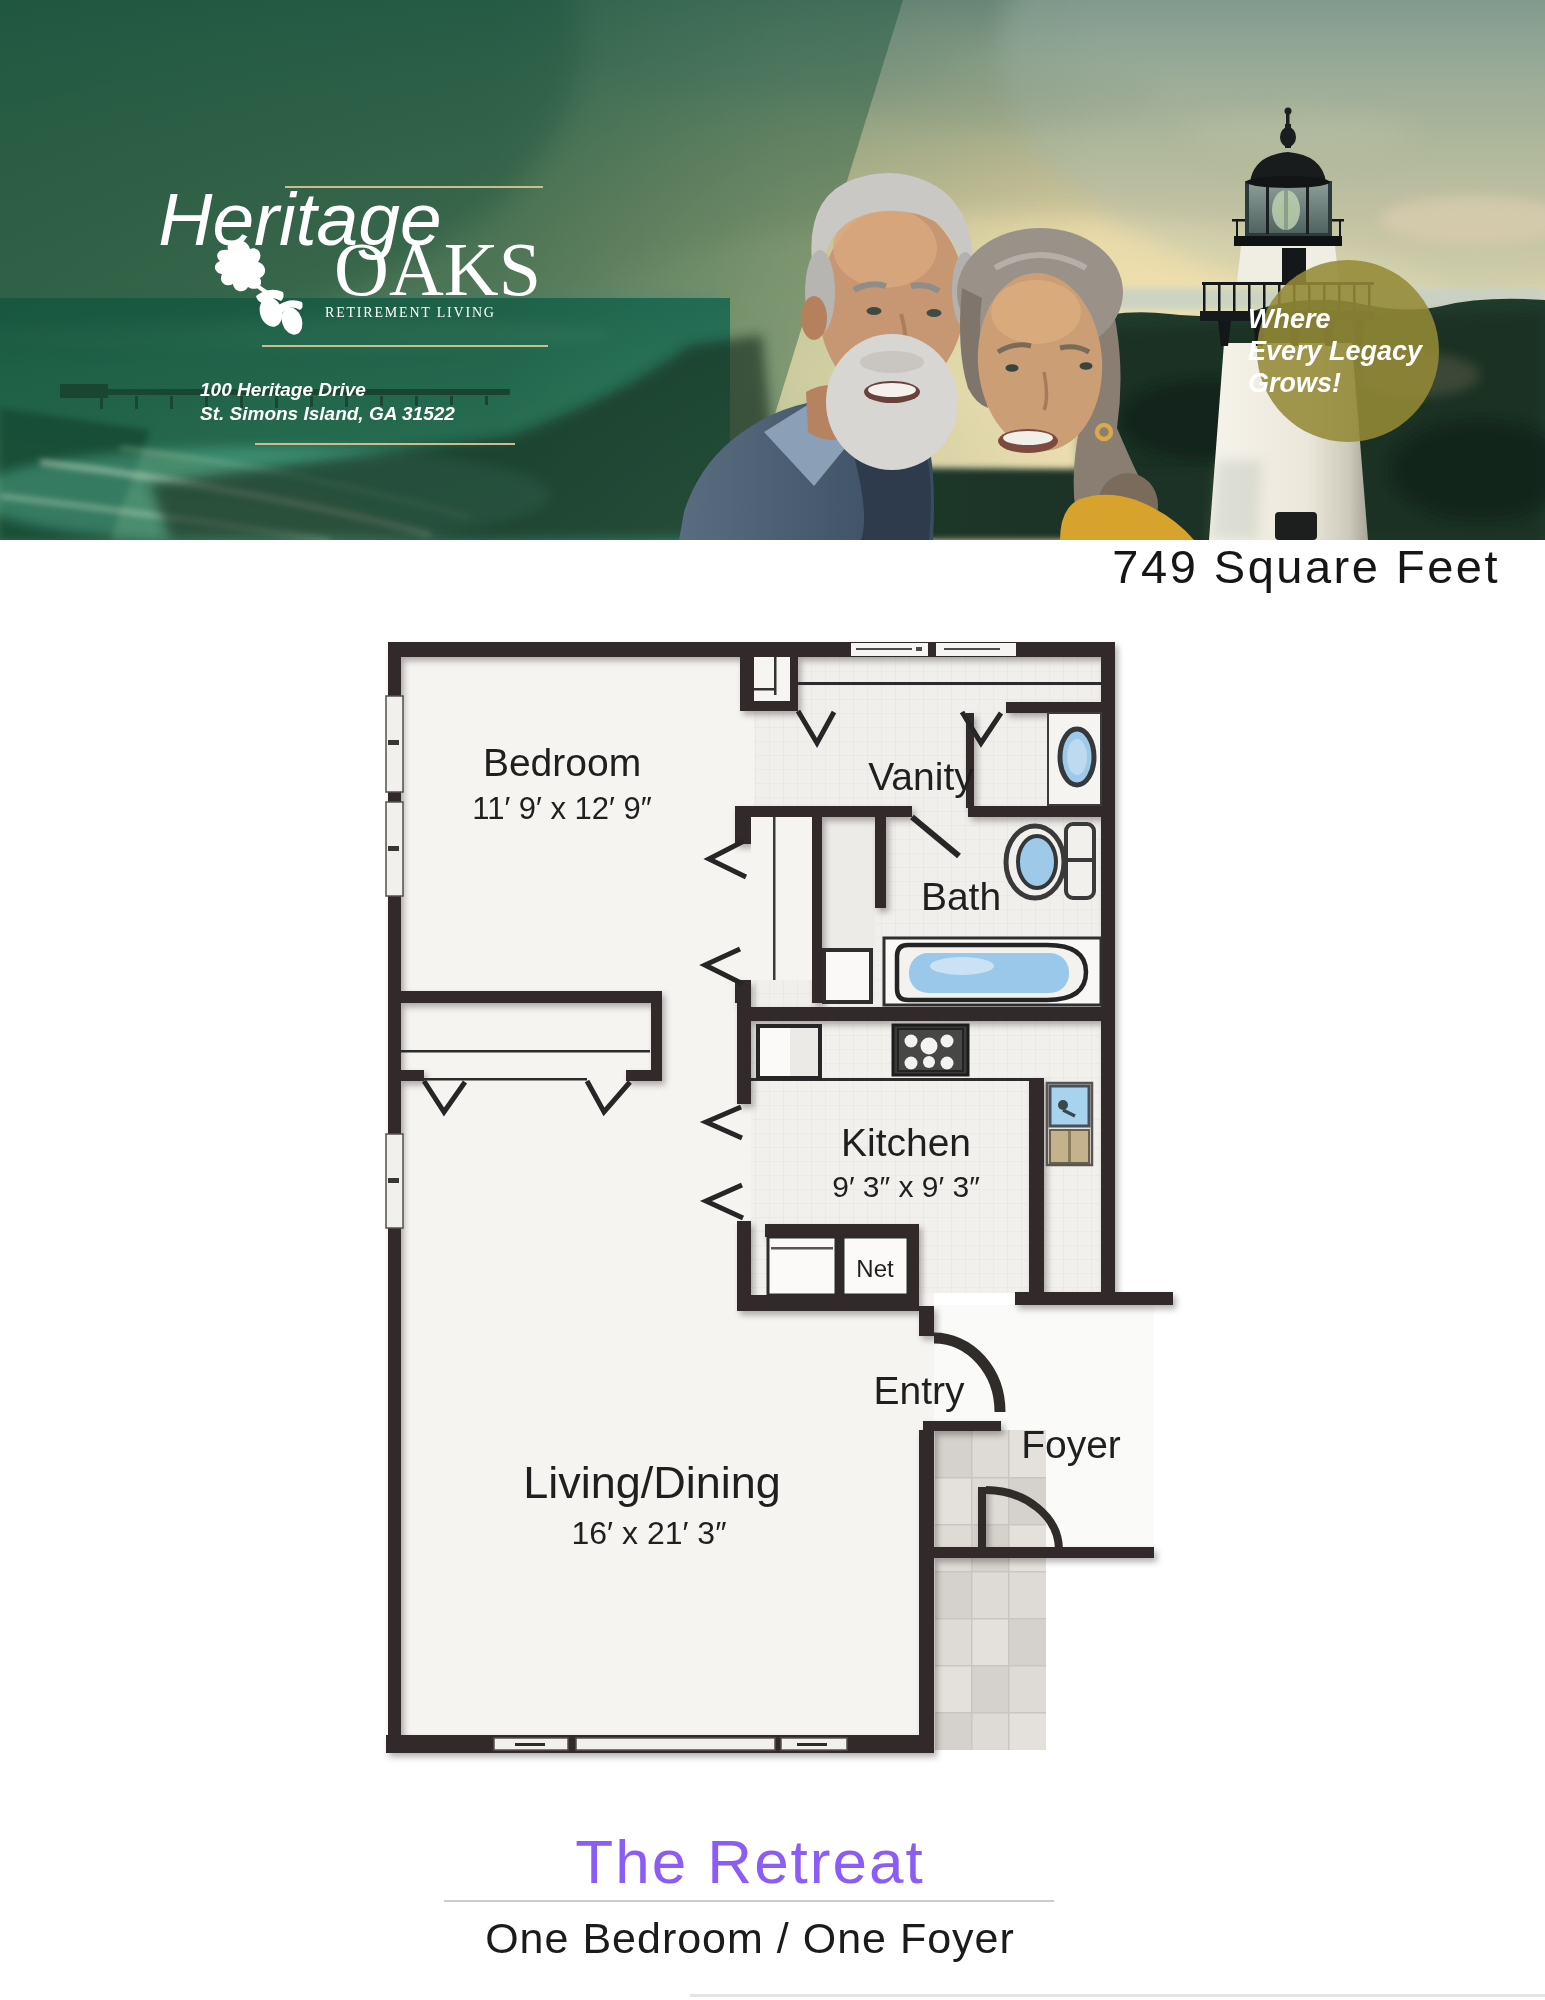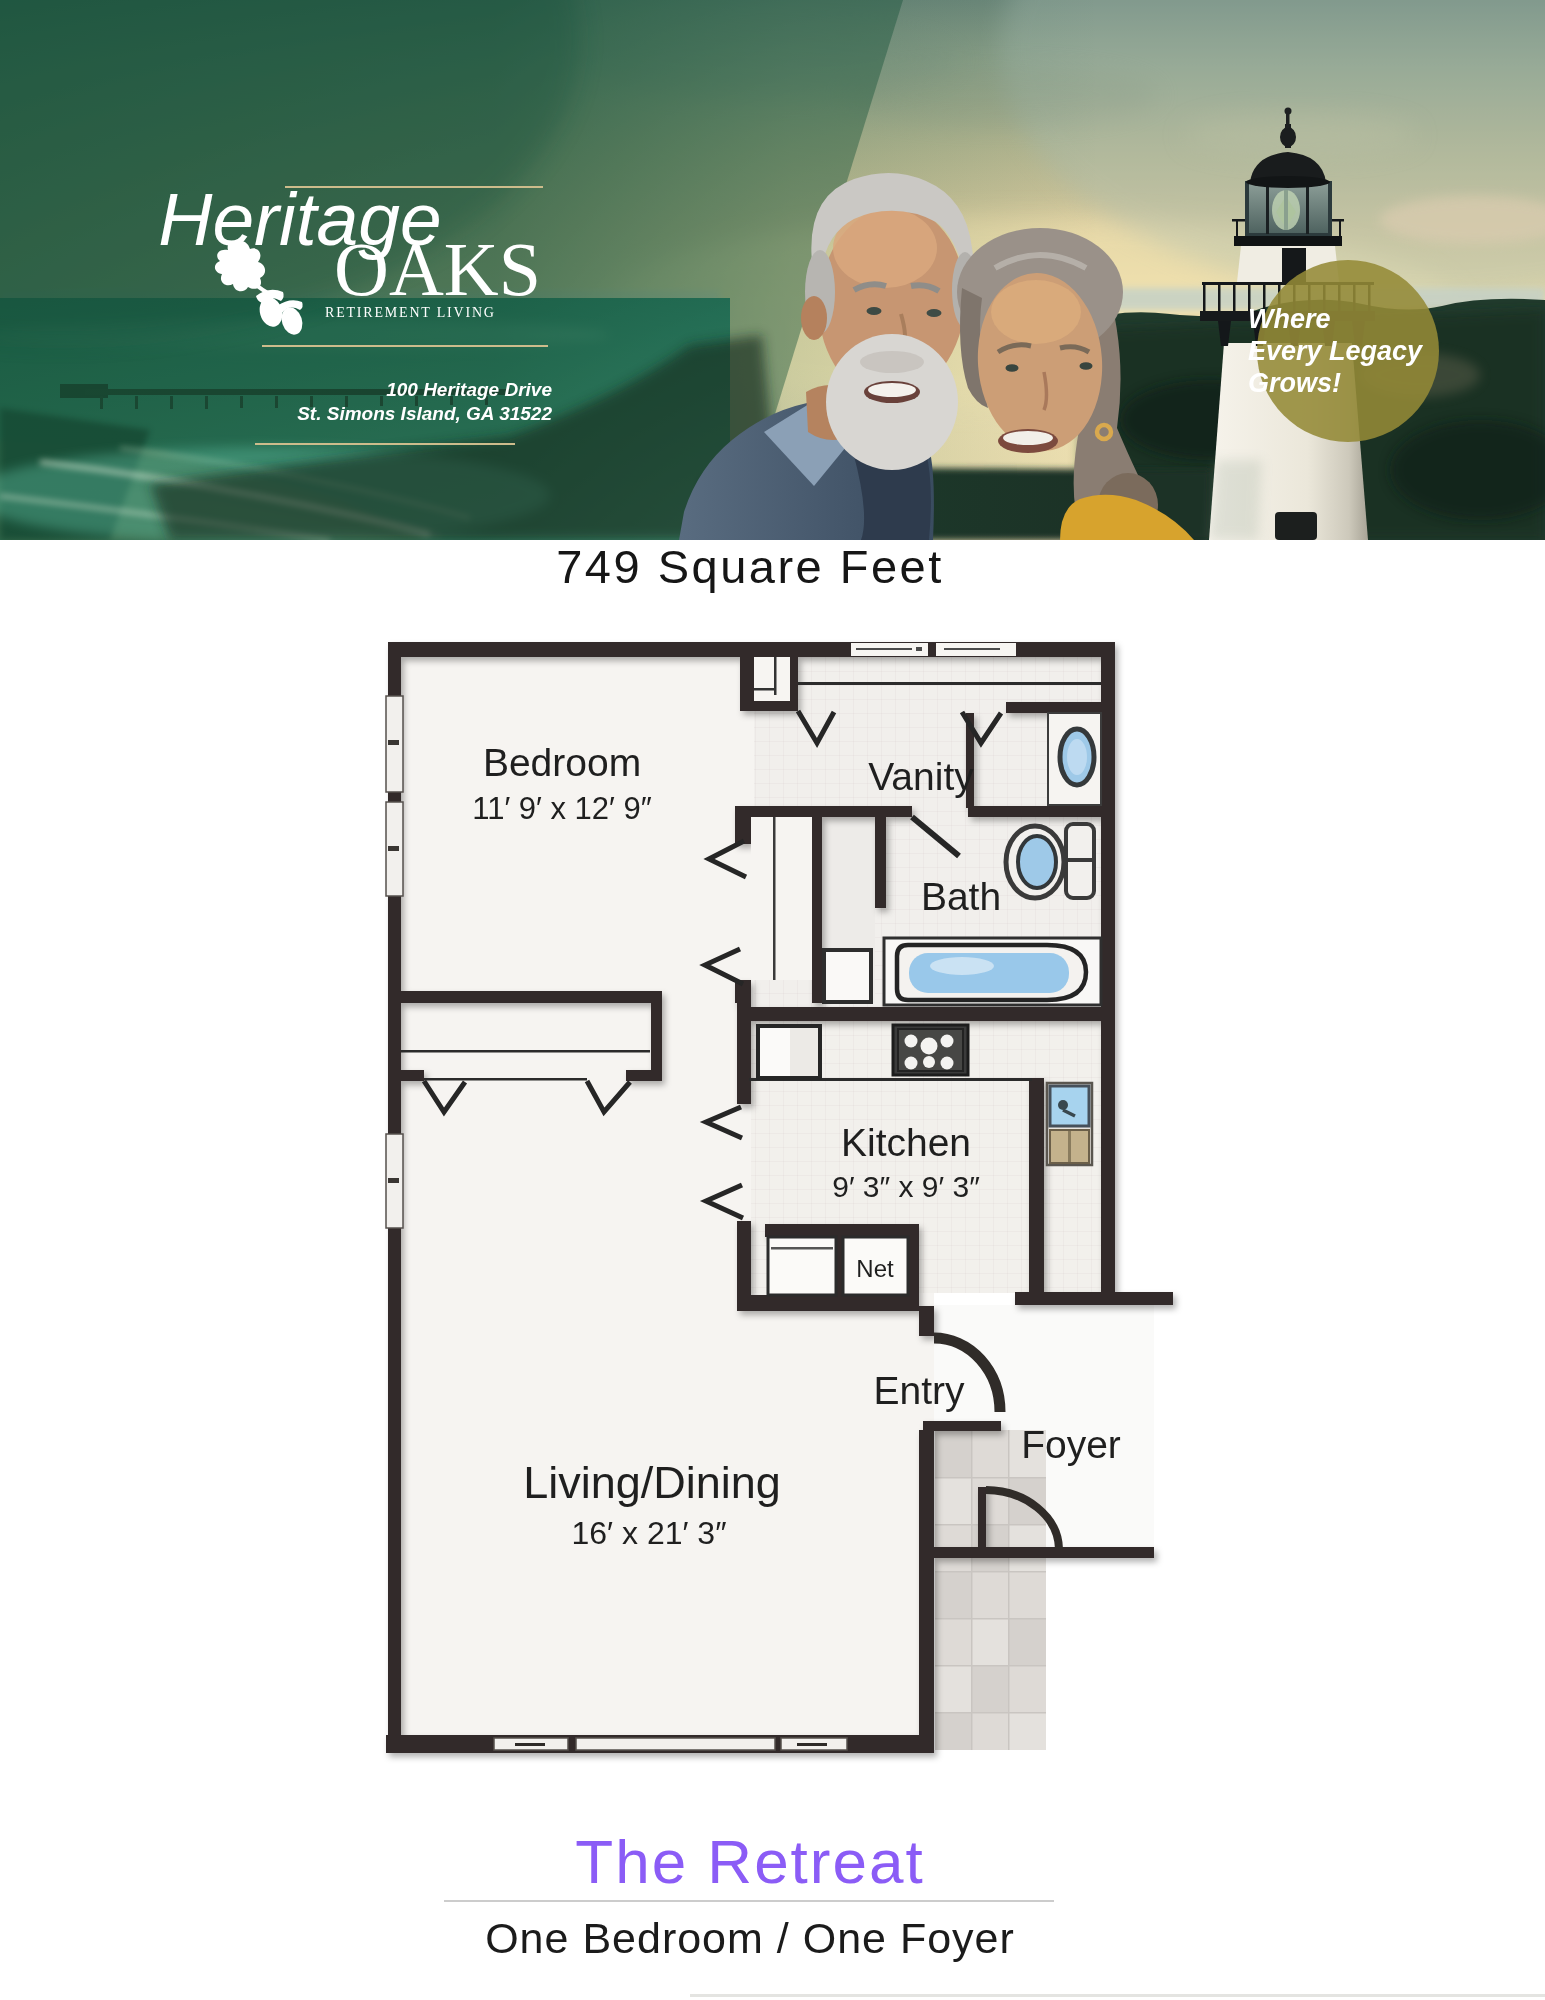--- a/index.html
+++ b/index.html
@@ -240,27 +240,27 @@
   <path d="M42,56 Q55,46 69,52 Q71,57 67,61 Q55,54 48,63 Q43,61 42,56 Z" fill="#fff"></path>
   <ellipse cx="57" cy="72" rx="11" ry="15" fill="#fff" transform="rotate(-16 57 72)"></ellipse>
   <path d="M63,66 Q76,57 88,62 Q90,67 86,70 Q75,64 68,73 Q63,71 63,66 Z" fill="#fff"></path>
   <ellipse cx="78" cy="81" rx="10" ry="14" fill="#fff" transform="rotate(-18 78 81)"></ellipse>
 </svg>
 
 <div class="hdrtxt" style="left:325px;top:305px;width:172px;text-align:left;font-family:'Liberation Serif',serif;font-size:14px;letter-spacing:1.8px;">RETIREMENT LIVING</div>
 
 <div class="abs" style="left:262px;top:345px;width:286px;height:2px;background:#cdbc8c"></div>
 
-<div class="hdrtxt" style="left:200px;top:378px;width:352px;text-align:right;font-weight:bold;font-style:italic;font-size:19px;line-height:24px;">100 Heritage Drive<br>St. Simons Island, GA 31522</div>
+<div class="hdrtxt" style="left:200px;top:378px;width:352px;text-align:left;font-weight:bold;font-style:italic;font-size:19px;line-height:24px;">100 Heritage Drive<br>St. Simons Island, GA 31522</div>
 
 <div class="abs" style="left:255px;top:443px;width:260px;height:2px;background:#cdbc8c"></div>
 
 <div class="hdrtxt" style="left:1248px;top:303px;width:200px;text-align:left;font-weight:bold;font-style:italic;font-size:27px;line-height:32px;">Where<br>Every Legacy<br>Grows!</div>
 
-<div class="abs" style="left:0;top:539px;width:1500px;text-align:center;font-size:47px;letter-spacing:2.5px;color:#161616;">749 Square Feet</div>
+<div class="abs" style="left:0;top:539px;width:1500px;text-align:right;font-size:47px;letter-spacing:2.5px;color:#161616;">749 Square Feet</div>
 
 <svg class="abs" style="left:0;top:0" width="1545" height="2000" viewBox="0 0 1545 2000">
 <defs>
   <filter id="ws" x="-20%" y="-20%" width="150%" height="150%">
         <feDropShadow dx="3" dy="4" stdDeviation="3" flood-color="#000" flood-opacity="0.3"></feDropShadow>
       </filter>
   <pattern id="grid" width="14" height="14" patternUnits="userSpaceOnUse">
     <rect width="14" height="14" fill="none"></rect>
     <path d="M14,0 L14,14 M0,14 L14,14" stroke="rgba(205,195,190,0.28)" stroke-width="1" fill="none"></path>
   </pattern>

